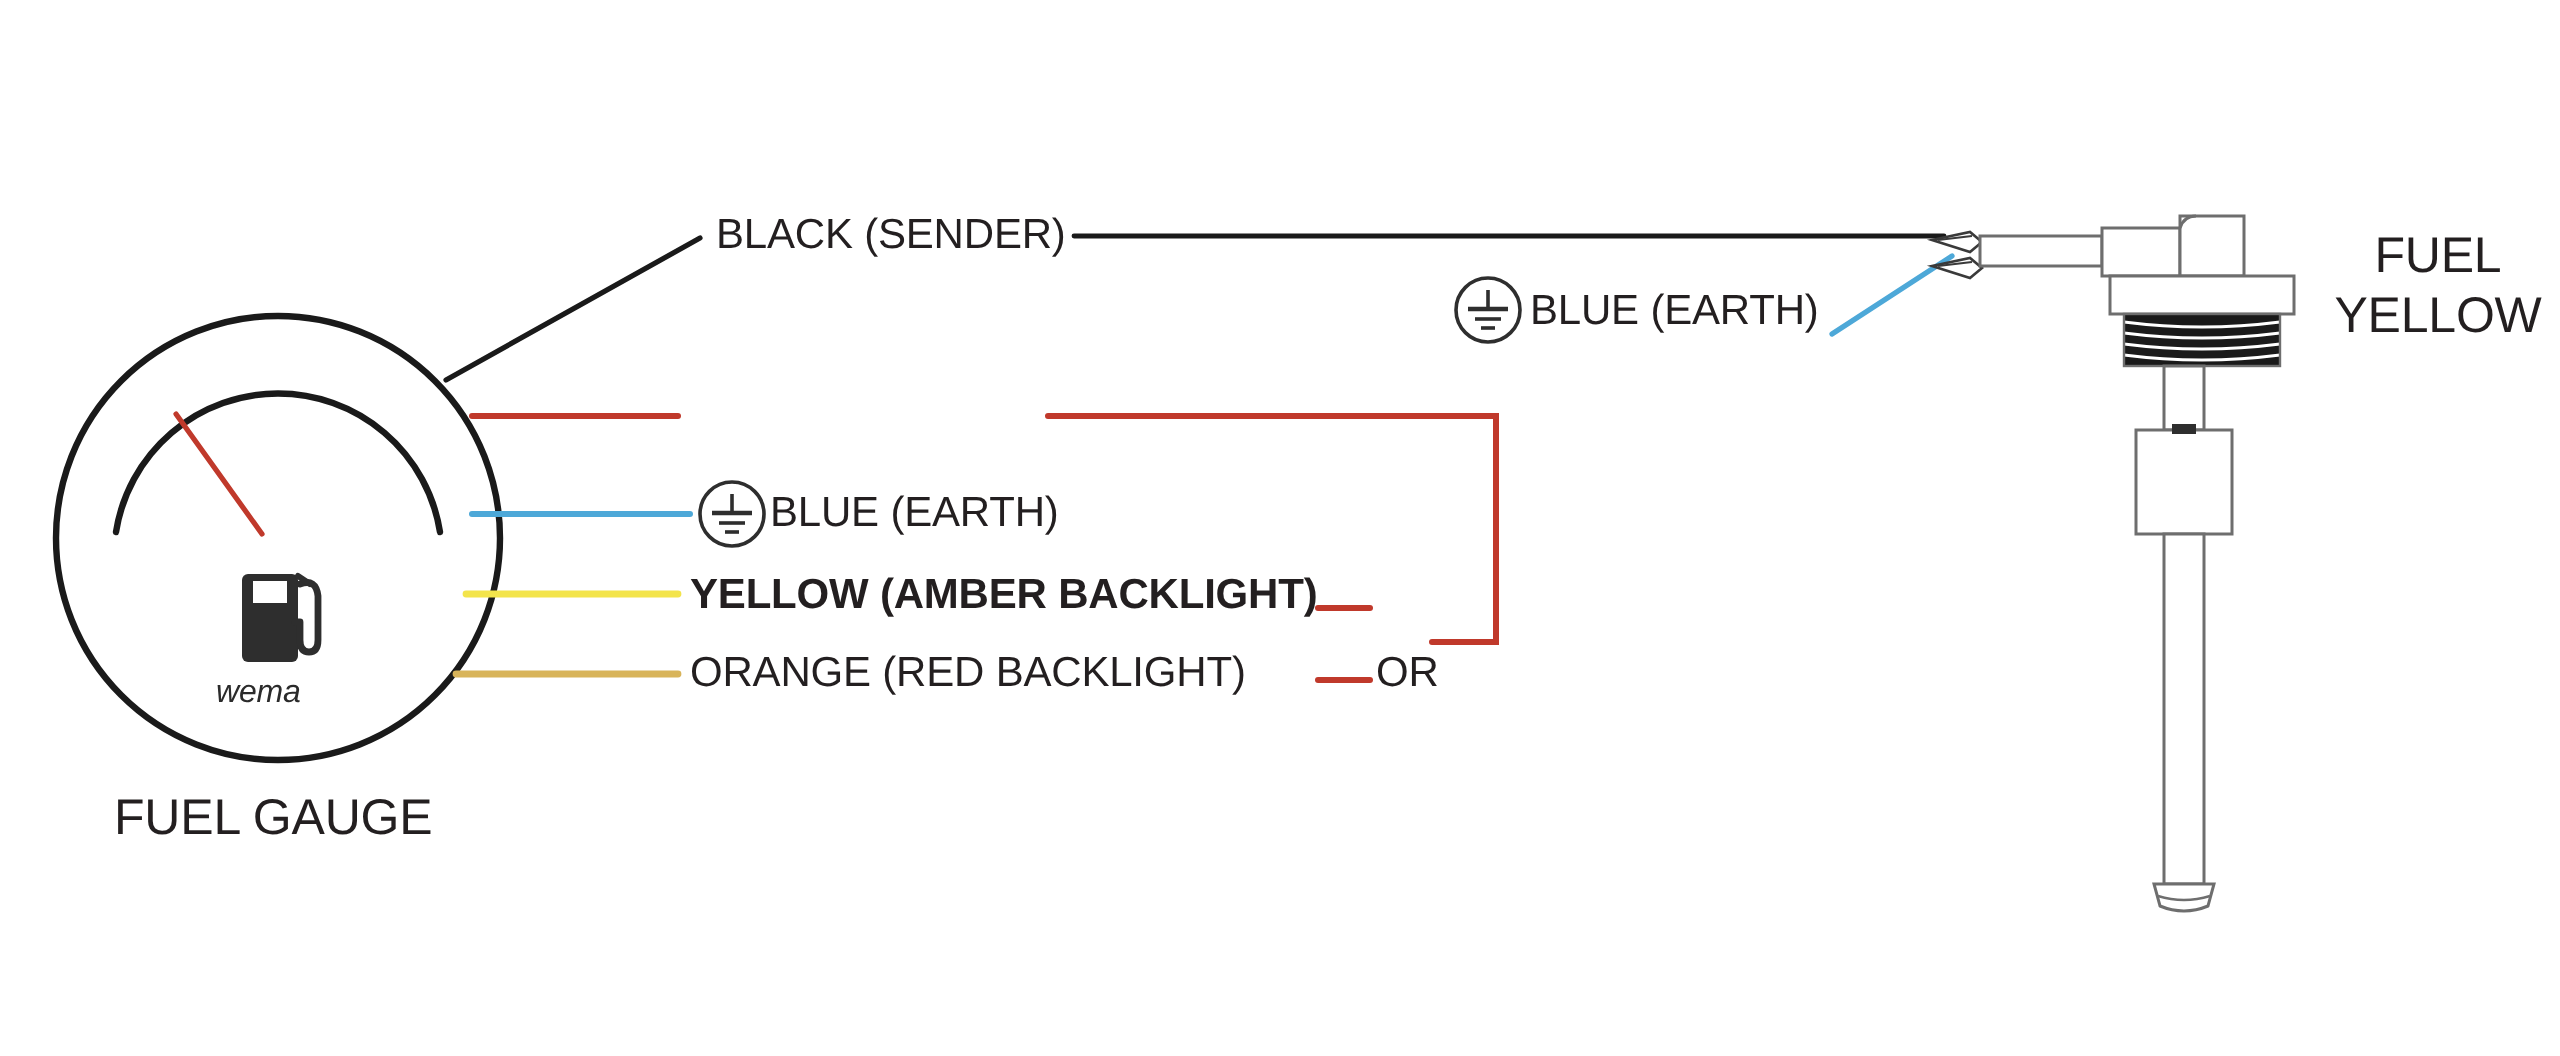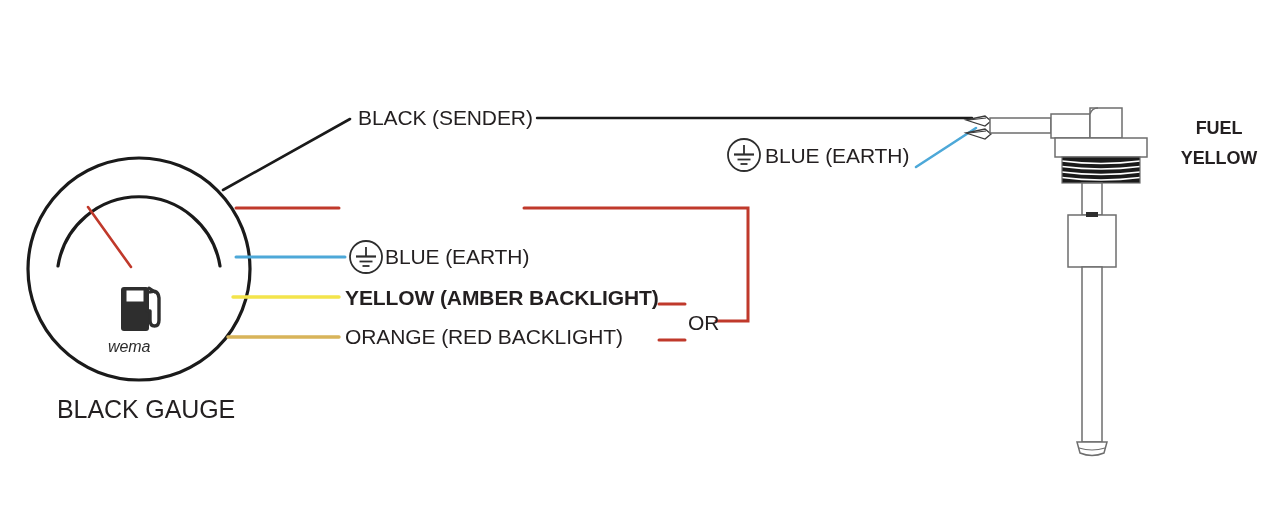--- a/index.html
+++ b/index.html
@@ -14,21 +14,21 @@
     position:absolute;
     white-space:nowrap;
     font-family:"Liberation Sans","DejaVu Sans",sans-serif;
     color:#231f20;
     letter-spacing:-0.1px;
   }
   .wire-label{font-size:21px;line-height:21px;}
   .title-label{font-size:25px;line-height:27px;}
   .brand-label{font-size:16px;font-style:italic;color:#2b2b2b;text-align:right;}
   .or-label{font-size:21px;}
-  .sender-title{font-size:18px;line-height:30px;text-align:center;font-weight:bold;}
+  .sender-title{font-size:25px;line-height:30px;text-align:center;}
 </style>
 </head>
 <body>
 
 <div id="stage">
 
   <svg width="1280" height="528" viewBox="0 0 1280 528">
 
     <g>
 
@@ -125,24 +125,24 @@
 
   <div class="lbl wire-label" style="left:358px;top:107px;">BLACK (SENDER)</div>
 
 
   <div class="lbl wire-label" style="left:385px;top:246px;">BLUE (EARTH)</div>
 
   <div class="lbl wire-label" style="left:345px;top:287px;font-weight:bold;">YELLOW (AMBER BACKLIGHT)</div>
 
   <div class="lbl wire-label" style="left:345px;top:326px;">ORANGE (RED BACKLIGHT)</div>
 
-  <div class="lbl or-label" style="left:688px;top:311px;">OR</div>
+  <div class="lbl or-label" style="left:688px;top:325px;">OR</div>
 
   <div class="lbl wire-label" style="left:765px;top:145px;">BLUE (EARTH)</div>
 
   <div class="lbl brand-label" style="left:108px;top:338px;">wema</div>
 
-  <div class="lbl title-label" style="left:57px;top:396px;">BLACK GAUGE</div>
+  <div class="lbl title-label" style="left:57px;top:396px;">FUEL GAUGE</div>
 
   <div class="lbl sender-title" style="left:1164px;top:113px;width:110px;">FUEL</div>
   <div class="lbl sender-title" style="left:1158px;top:143px;width:122px;">YELLOW</div>
 
 </div>
 
 </body></html>

